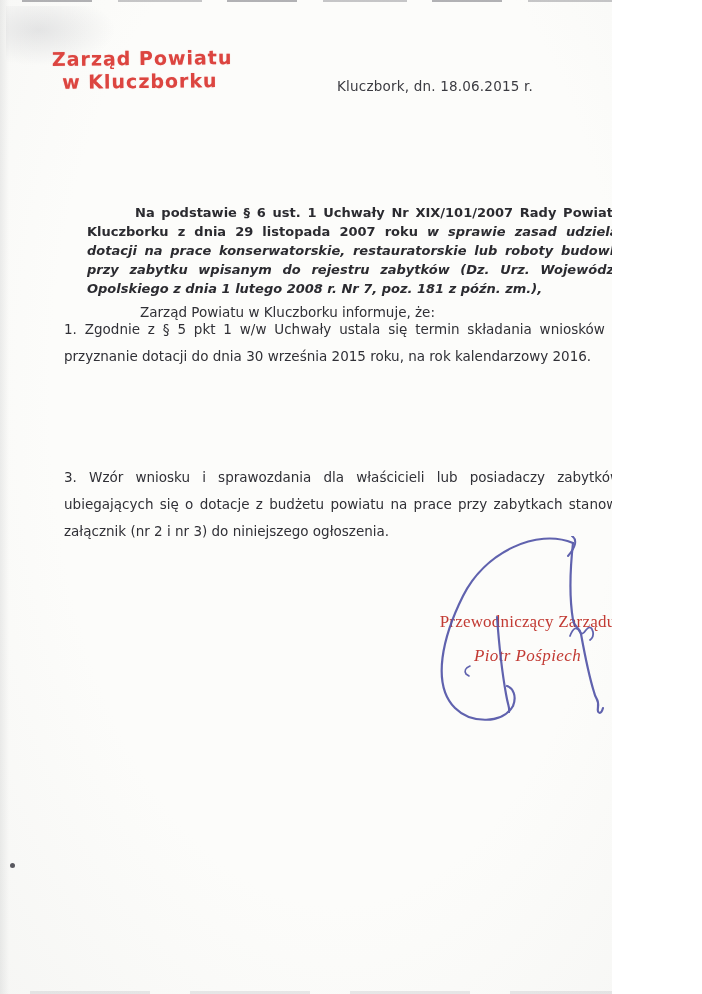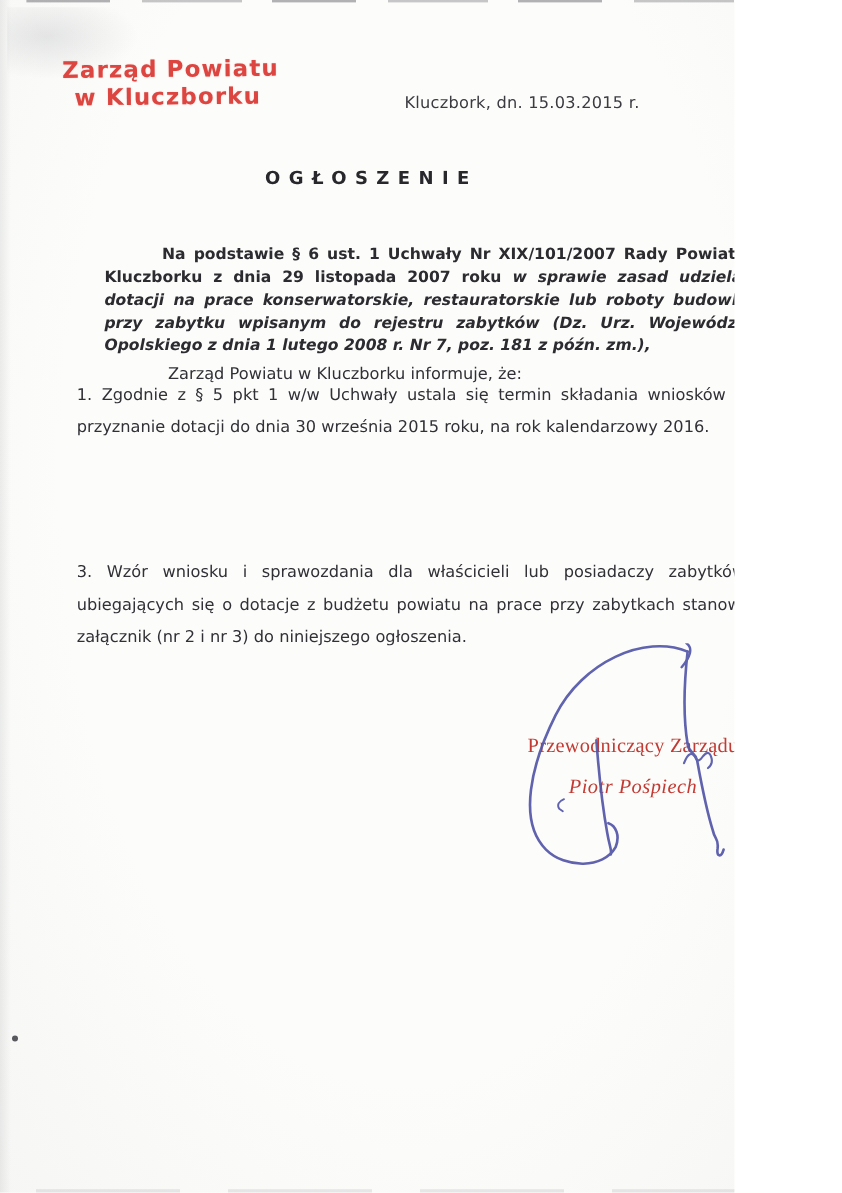--- a/index.html
+++ b/index.html
@@ -103,23 +103,22 @@
   <div class="smudge-topleft"></div>
   <div class="edge-left"></div>
   <div class="edge-bottom"></div>
   <div class="speck"></div>
 
   <div class="stamp" style="color: rgb(220, 69, 64);">
     <div>Zarząd Powiatu</div>
     <div class="l2">w Kluczborku</div>
   </div>
 
-  <div class="dateline">Kluczbork, dn. 15.03.2015 r.</div>
+  <div class="dateline">Kluczbork, dn. 18.06.2015 r.</div>
 
-  <div class="title">OGŁOSZENIE</div>
 
   <p class="intro"><span>Na podstawie § 6 ust. 1 Uchwały Nr XIX/101/2007 Rady Powiatu w Kluczborku z dnia 29 listopada 2007 roku </span><span class="it">w sprawie zasad udzielania dotacji na prace konserwatorskie, restauratorskie lub roboty budowlane przy zabytku wpisanym do rejestru zabytków (Dz. Urz. Województwa Opolskiego z dnia 1 lutego 2008 r. Nr 7, poz. 181 z późn. zm.),</span></p>
 
   <p class="lead">Zarząd Powiatu w Kluczborku informuje, że:</p>
 
   <p class="item item-1">1. Zgodnie z § 5 pkt 1 w/w Uchwały ustala się termin składania wniosków o przyznanie dotacji do dnia 30 września 2015 roku, na rok kalendarzowy 2016.</p>
   <p class="item item-3">3. Wzór wniosku i sprawozdania dla właścicieli lub posiadaczy zabytków ubiegających się o dotacje z budżetu powiatu na prace przy zabytkach stanowi załącznik (nr 2 i nr 3) do niniejszego ogłoszenia.</p>
 
   <div class="sig-block">
     <div class="sig-role" style="color: rgb(194, 58, 51);">Przewodniczący Zarządu</div>

